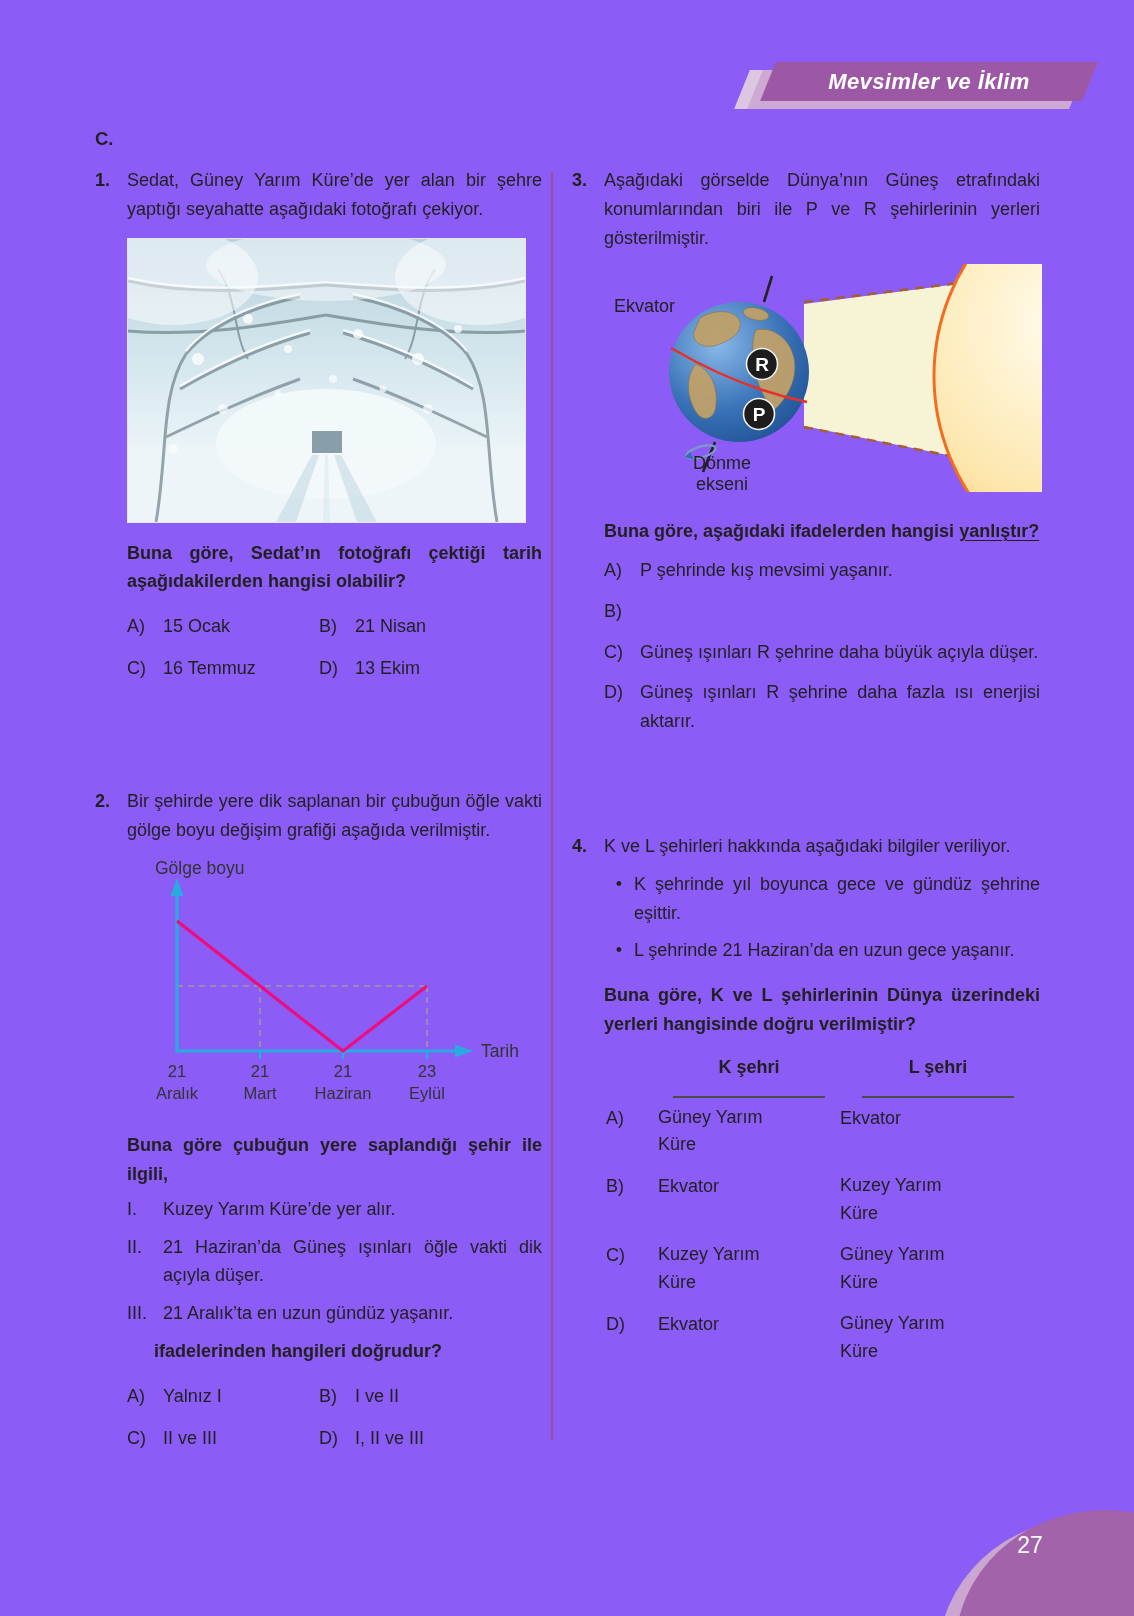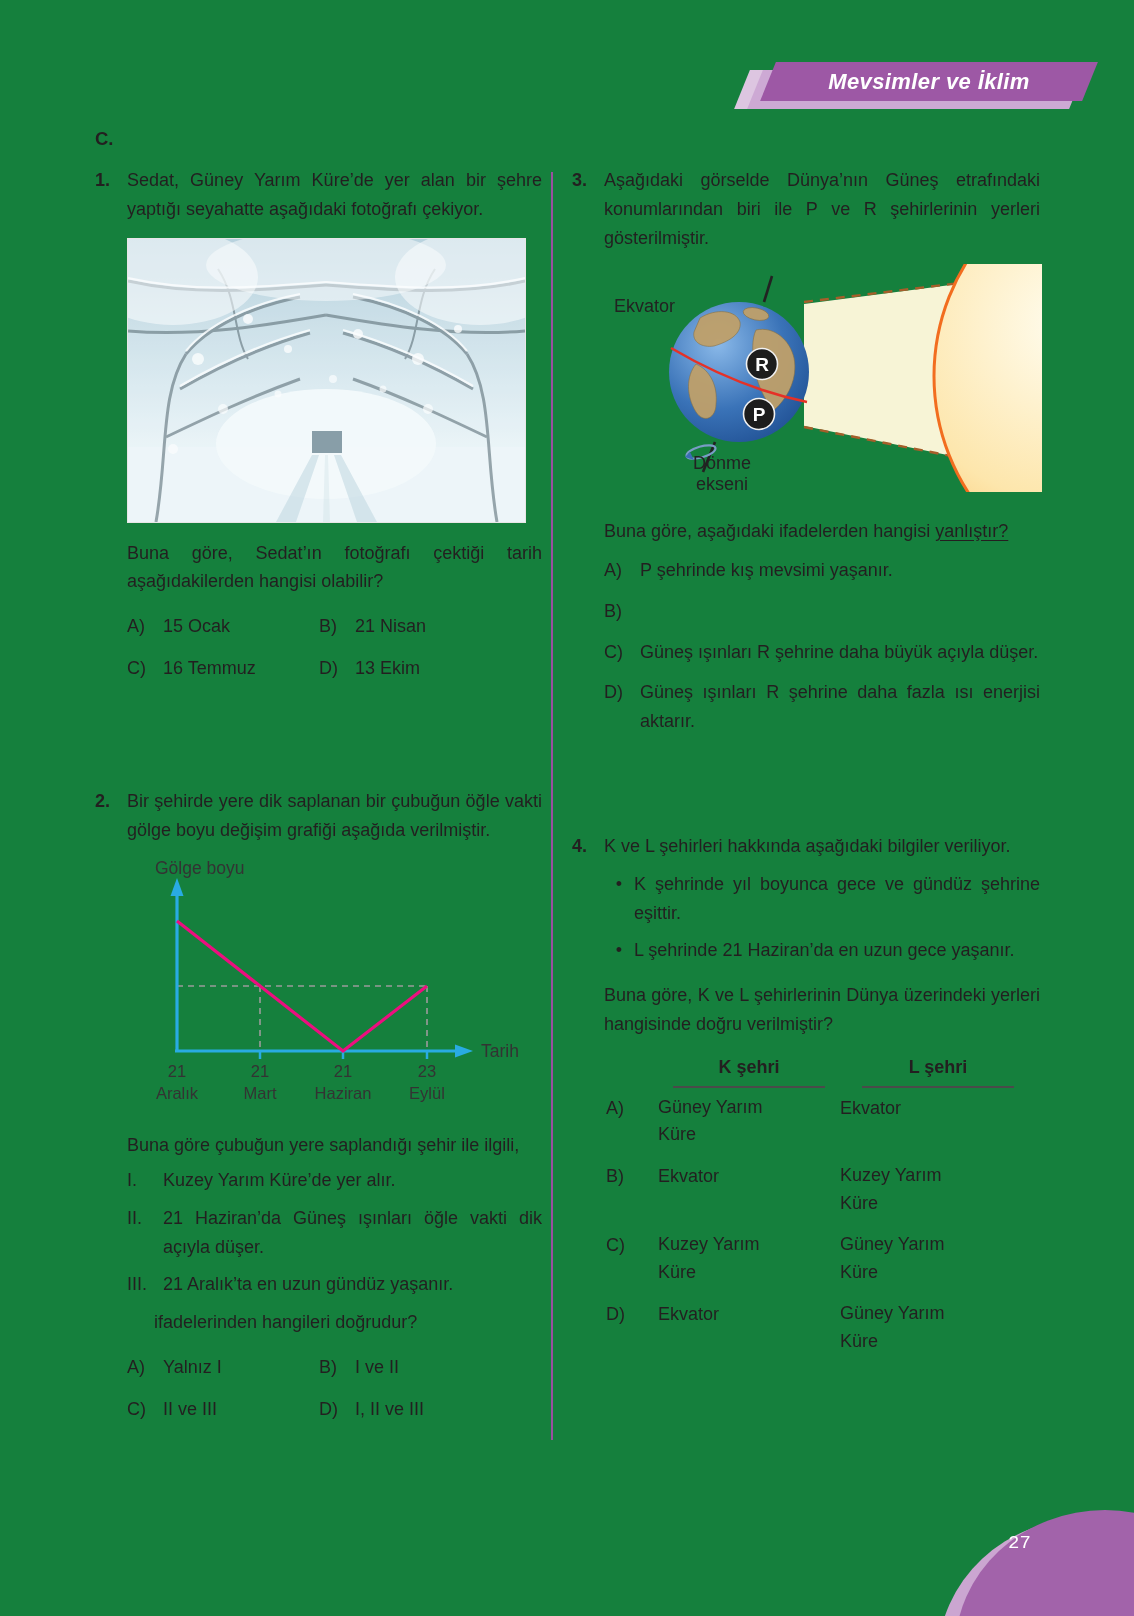--- a/index.html
+++ b/index.html
@@ -1,17 +1,17 @@
 <!DOCTYPE html>
 <html><head>
 <meta charset="utf-8">
 <style>
   html,body { margin:0; padding:0; background:#ffffff; }
   body { font-family:"Liberation Sans", sans-serif; color:#231f20; }
-  .page { position:relative; width:1134px; height:1616px; background:#15803d; overflow:hidden; }
+  .page { position:relative; width:1134px; height:1616px; background:#8b5cf6; overflow:hidden; }
 
   
   .banner { position:absolute; top:62px; left:768px; width:322px; height:39px; }
   .banner-slash { position:absolute; left:-26px; top:8px; width:20px; height:39px; background:#ddc6e1; transform:skewX(-22deg); }
   .banner-shadow { position:absolute; left:-13px; top:8px; width:100%; height:100%; background:#cda9d4; transform:skewX(-22deg); }
   .banner-front { position:absolute; left:0; top:0; width:100%; height:100%; background:#9d58a5; transform:skewX(-22deg); }
   .banner-text { position:absolute; left:0; top:0; width:100%; height:100%;
     display:flex; align-items:center; justify-content:center;
     color:#ffffff; font-size:22px; font-weight:700; font-style:italic; letter-spacing:.4px; }
 
@@ -22,21 +22,21 @@
   
   .divider { position:absolute; left:551px; top:172px; width:2px; height:1268px; background:#9a4f9f; }
   .col { position:absolute; font-size:18px; line-height:1.6; }
   .col-left  { left:95px;  top:166px; width:447px; }
   .col-right { left:572px; top:166px; width:468px; }
 
   .q { display:flex; }
   .qnum { flex:0 0 32px; font-weight:700; }
   .qbody { flex:1; min-width:0; }
   .intro { text-align:justify; }
-  .stem { font-weight:400; text-align:justify; margin:16px 0 6px; }
+  .stem { font-weight:700; text-align:justify; margin:16px 0 6px; }
   .underline { text-decoration:underline; text-underline-offset:3px; }
 
   .opts2 { display:grid; grid-template-columns:192px 1fr; row-gap:13px; margin-top:16px; }
   .opt { display:flex; }
   .olabel { flex:0 0 36px; }
 
   .optlist { margin-top:10px; }
   .optlist .opt { margin-bottom:12px; text-align:justify; }
 
   .statements { margin-top:4px; }
@@ -59,32 +59,32 @@
   
   .q2 { margin-top:104px; }
   .q4 { margin-top:84px; }
 
   
   .anstable { margin-top:14px; }
   .trow { display:grid; grid-template-columns:54px 182px 196px; margin-bottom:13px; }
   .thead { margin-bottom:6px; }
   .hcell { text-align:center; }
   .hcell span { display:inline-block; width:152px; text-align:center; font-weight:700;
-    border-bottom:2px solid #4a4a4a; padding-bottom:4px; }
+    border-bottom:2px solid #4a4a4a; padding-bottom:14px; }
   .tlabel { padding-left:2px; }
   .tcell { }
   .tcell span { display:inline-block; max-width:124px; line-height:1.55; }
 
   
   .page-bubble-back { position:absolute; left:938px; top:1518px; width:300px; height:280px;
     background:#cba6d1; border-radius:50%; }
   .page-bubble { position:absolute; left:955px; top:1510px; width:300px; height:280px;
     background:#a263aa; border-radius:50%; }
-  .page-num { position:absolute; left:1008px; top:1532px; width:44px; 
-    color:#ffffff; font-size:19px;font-family:Liberation Mono, monospace; }
+  .page-num { position:absolute; left:1008px; top:1532px; width:44px; text-align:center;
+    color:#ffffff; font-size:23px; }
 </style>
 </head>
 <body>
 
 <div class="page">
 
   <div class="banner">
     <div class="banner-slash"></div>
     <div class="banner-shadow"></div>
     <div class="banner-front"></div>

